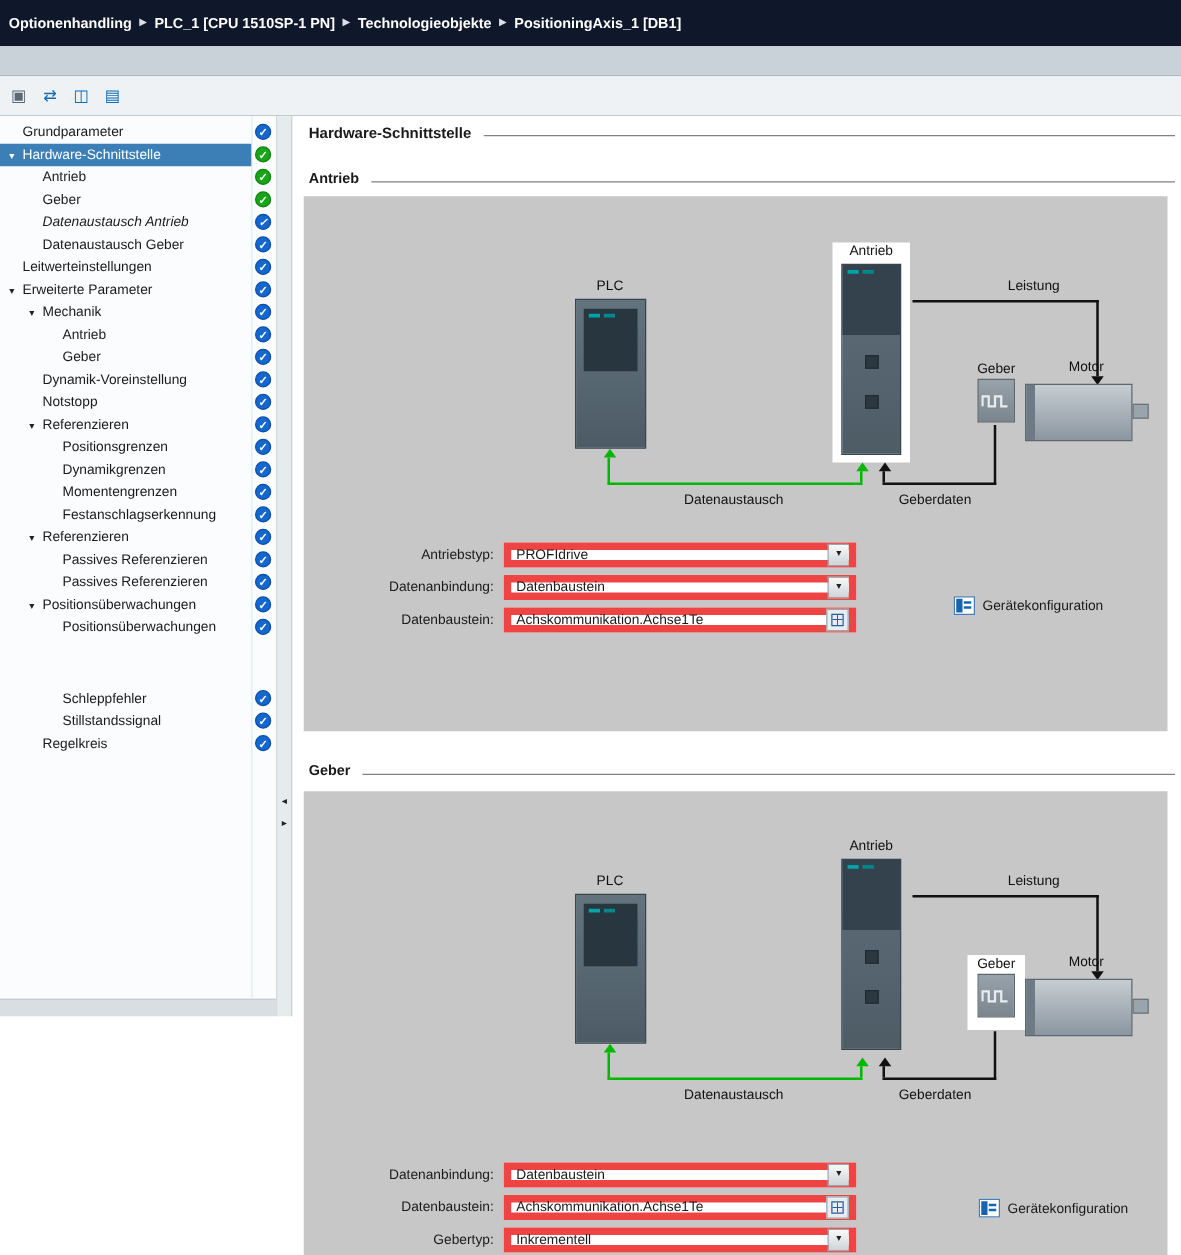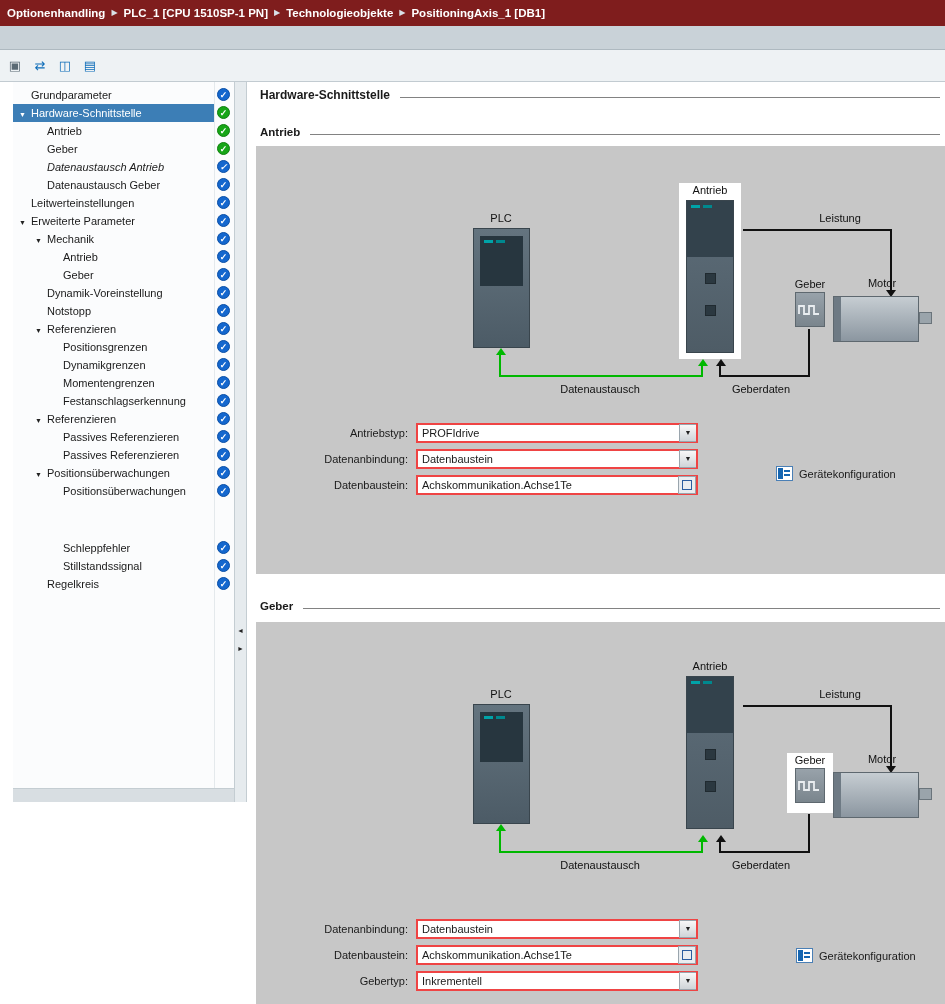--- a/index.html
+++ b/index.html
@@ -2,32 +2,32 @@
 <html><head>
 <meta charset="utf-8">
 <style>
   * { box-sizing: border-box; margin: 0; padding: 0; }
   html,body { width:945px; height:1004px; overflow:hidden; }
   body { font-family:"Liberation Sans", sans-serif; font-size:11px; color:#1a1a1a; background:#fff; }
 
   .app { width:945px; height:1004px; position:relative; }
 
   
-  .breadcrumb-bar { height:26px; background:#7f1d1d; display:flex; align-items:center; padding-left:7px; gap:6px; }
+  .breadcrumb-bar { height:37px; background:#0f172a; display:flex; align-items:center; padding-left:7px; gap:6px; }
   .crumb { color:#fff; font-weight:bold; font-size:11.5px; white-space:nowrap; cursor:pointer; }
   .sep { color:#D9E1E8; font-size:8px; transform:translateY(-1px); }
 
   .topstrip { height:24px; background:#C9D2D8; border-bottom:1px solid #AEB9C0; }
 
   
   .mini-toolbar { height:32px; background:#EEF2F4; border-bottom:1px solid #C2CBD1; display:flex; align-items:center; padding-left:4px; gap:3px; }
   .tbtn { width:22px; height:22px; background:transparent; border:1px solid transparent; color:#0D6CB8; font-size:13px; display:flex; align-items:center; justify-content:center; cursor:pointer; padding:0; }
   .tbtn.gray { color:#5A6A74; }
 
-  .content { display:flex; height:720px;padding-left:13px; }
+  .content { display:flex; height:720px; }
 
   
   .sidebar { width:222px; background:#FBFCFD; border-right:1px solid #C4CDD2; position:relative; flex:none; }
   .sidebar::after { content:""; position:absolute; top:0; bottom:14px; right:19px; border-left:1px solid #E4E9EC; }
   .tree { padding-top:4px; position:relative; }
   .trow { position:relative; height:18px; line-height:18px; white-space:nowrap; cursor:pointer; }
   .trow.selected { background:linear-gradient(to right,#3C7EB6 0,#3C7EB6 202px,transparent 202px); }
   .trow.selected .tlabel-text, .trow.selected .tri { color:#fff; }
   .tri { display:inline-block; width:12px; font-size:7px; color:#222; text-align:left; }
   .tri-sp { display:inline-block; width:12px; }
@@ -76,21 +76,21 @@
   .vline { position:absolute; width:2px; background:#111; }
   .gl { background:#00B800; }
   .arru { position:absolute; width:0; height:0; border-left:5px solid transparent; border-right:5px solid transparent; border-bottom:7px solid #111; }
   .arru.g { border-bottom-color:#00B800; }
   .arrd { position:absolute; width:0; height:0; border-left:5px solid transparent; border-right:5px solid transparent; border-top:7px solid #111; }
 
   
   .form { position:absolute; left:0; width:460px; }
   .frow { display:flex; align-items:center; height:21px; margin-bottom:5px; }
   .flabel { width:160px; text-align:right; padding-right:8px; font-size:11px; color:#1a1a1a; white-space:nowrap; }
-  .field { width:282px; height:20px; background:#fff; border:2px solid #ef4444; display:flex; align-items:center; }
+  .field { width:282px; height:20px; background:#fff; border:6px solid #ef4444; display:flex; align-items:center; }
   .fval { flex:1; padding-left:4px; font-size:11px; white-space:nowrap; overflow:hidden; }
   .ddbtn { width:17px; height:18px; border:1px solid #9AA5AD; border-right:none; background:linear-gradient(#F8F8F8,#CFD4D8); font-size:7px; color:#222; display:flex; align-items:center; justify-content:center; padding:0; cursor:pointer; flex:none; margin-right:0; }
   .brbtn { width:18px; height:18px; border:1px solid #9AA5AD; background:#E9EDF0; display:flex; align-items:center; justify-content:center; padding:0; cursor:pointer; flex:none; }
   .grid { width:10px; height:10px; border:1px solid #2A5D9F; background:
       linear-gradient(to right, transparent 45%, #2A5D9F 45%, #2A5D9F 55%, transparent 55%),
       linear-gradient(to bottom, transparent 45%, #2A5D9F 45%, #2A5D9F 55%, transparent 55%); }
 
   .devcfg { position:absolute; display:flex; align-items:center; gap:6px; font-size:11px; cursor:pointer; }
   .devcfg-icon { width:17px; height:15px; background:#fff; border:1px solid #4A7FB5; position:relative; flex:none; }
   .devcfg-icon::before { content:""; position:absolute; left:1px; top:1px; bottom:1px; width:5px; background:#1565B0; }

